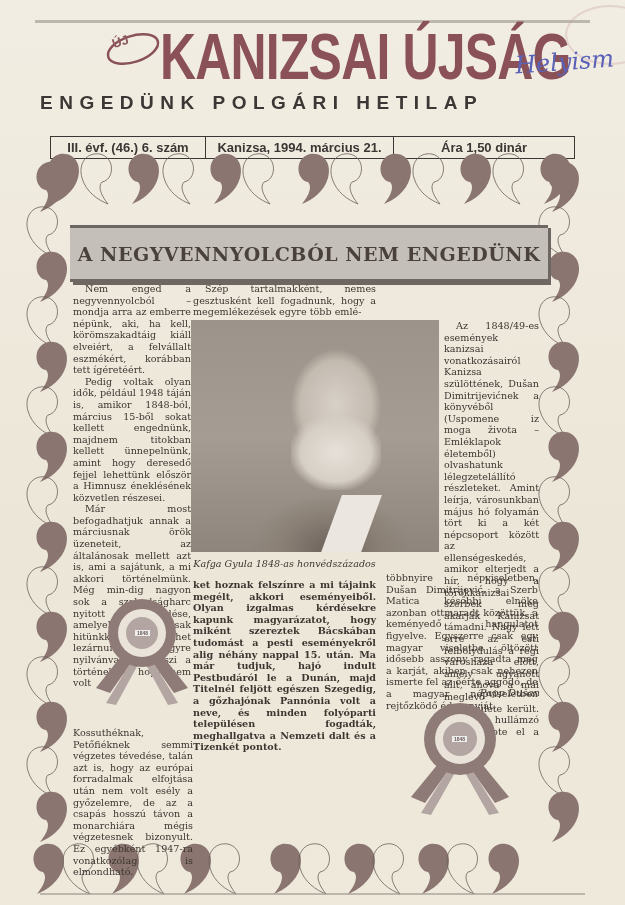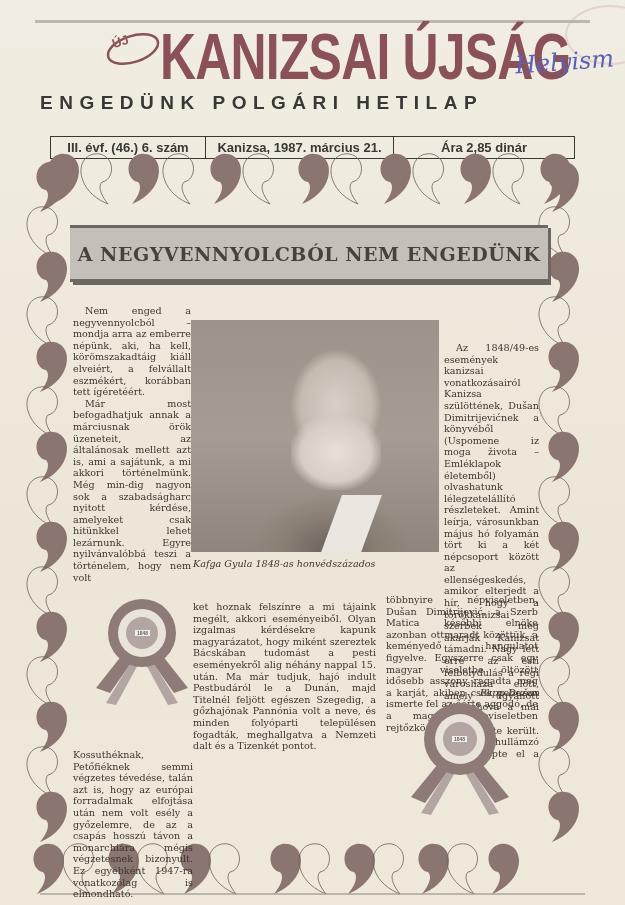--- a/index.html
+++ b/index.html
@@ -42,41 +42,41 @@
     
     .headline-box {
       position:absolute; left:70px; top:225px; width:478px; height:57px;
       background:#c4bfb8; border-top:3px solid #6e6660; border-bottom:3px solid #6e6660;
       box-shadow: 3px 3px 0 #6e6660;
       display:flex; align-items:center; justify-content:center;
     }
     .headline { font:bold 19px "DejaVu Serif",serif; color:#4a403c; letter-spacing:.5px; }
 
     
-    .col { position:absolute; font-size:9.6px; line-height:11.6px; text-align:justify; color:#3d3530;margin-top:22px; }
+    .col { position:absolute; font-size:9.6px; line-height:11.6px; text-align:justify; color:#3d3530; }
     .col p { text-indent:12px; }
     .col1 { left:73px; top:283px; width:118px; }
     .col2-top { left:193px; top:283px; width:183px; }
     .col3-top { left:386px; top:283px; width:152px; }
     .col3-mid { left:444px; top:320px; width:95px; }
     .col3-low { left:386px; top:572px; width:152px; }
-    .col2-bot { left:193px; top:579px; width:183px; }
+    .col2-bot { left:193px; top:579px; width:183px;font-weight:bold; }
     .col1-bot { left:73px; top:727px; width:120px; }
 
     
     .photo {
       position:absolute; left:191px; top:320px; width:248px; height:232px;
       background: radial-gradient(ellipse 65px 80px at 145px 85px, #d8d1c8 0%, #c3bab0 55%, transparent 70%),
                   radial-gradient(ellipse 100px 70px at 140px 230px, #6c625a 0%, #8a8076 50%, transparent 80%),
                   linear-gradient(180deg,#9c938a 0%, #a59d93 50%, #8e857c 100%);
       overflow:hidden;
     }
     .photo .beard { position:absolute; left:100px; top:95px; width:90px; height:75px; background:radial-gradient(ellipse, #e6e0d8 0%, #d6cfc6 55%, transparent 75%); }
     .photo .collar { position:absolute; left:140px; top:175px; width:40px; height:60px; background:#ebe6df; transform:skewX(-20deg); }
-    .caption { position:absolute; left:193px; top:558px; width:183px; text-align:left; font:italic 9.6px "DejaVu Serif",serif; color:#3d3530; }
+    .caption { position:absolute; left:193px; top:558px; width:183px; text-align:center; font:italic 9.6px "DejaVu Serif",serif; color:#3d3530; }
     .signature { position:absolute; left:440px; top:687px; width:100px; text-align:right; font:italic 10px "DejaVu Serif",serif; color:#3d3530; }
 
     
     .cockade { position:absolute; }
     .cockade svg { width:100%; height:100%; }
     .cockade-label { position:absolute; font:bold 5px "Liberation Sans",sans-serif; color:#6b5a58; background:#eee; padding:0 2px; }
   </style>
 </head>
 <body>
 
@@ -89,22 +89,22 @@
         <ellipse cx="30" cy="19" rx="26" ry="13" fill="none" stroke="#8a5158" stroke-width="2.5" transform="rotate(-18 30 19)"></ellipse>
       </svg>
   </div>
   <div class="uj-text">ÚJ</div>
   <div class="title">KANIZSAI ÚJSÁG</div>
   <div class="handwriting">Helyism</div>
   <div class="subtitle">ENGEDÜNK POLGÁRI HETILAP</div>
 
   <div class="infobar">
     <div class="c1">III. évf. (46.) 6. szám</div>
-    <div class="c2">Kanizsa, 1987. március 21.</div>
-    <div class="c3">Ára 2,85 dinár</div>
+    <div class="c2">Kanizsa, 1994. március 21.</div>
+    <div class="c3">Ára 1,50 dinár</div>
   </div>
 
   <svg class="border-svg" viewBox="0 0 625 905">
     <defs>
       <g id="solid">
         <path d="M0,-18 C14,-20 22,-8 18,6 C14,20 2,28 -8,32 C0,22 2,14 -2,10 C-14,8 -16,-14 0,-18 Z" fill="#8a7570"></path>
       </g>
       <g id="outline">
         <path d="M0,-18 C14,-20 22,-8 18,6 C14,20 2,28 -8,32 C0,22 2,14 -2,10 C-14,8 -16,-14 0,-18 Z" fill="none" stroke="#6b5f5a" stroke-width="0.8" transform="scale(-1,1)"></path>
       </g>
@@ -172,40 +172,44 @@
 
     <rect x="40" y="893" width="545" height="2" fill="#9a948c" opacity=".6"></rect>
   </svg>
 
   <div class="headline-box">
     <div class="headline">A NEGYVENNYOLCBÓL NEM ENGEDÜNK</div>
   </div>
 
   <div class="col col1">
     <p>Nem enged a negyvennyolcból – mondja arra az emberre népünk, aki, ha kell, körömszakadtáig kiáll elveiért, a felvállalt eszmékért, korábban tett ígéretéért.</p>
+    <p>Pedig voltak olyan idők, például 1948 táján is, amikor 1848-ból, március 15-ből sokat kellett engednünk, majdnem titokban kellett ünnepelnünk, amint hogy deresedő fejjel lehettünk először a Himnusz éneklésének közvetlen részesei.</p>
     <p>Már most befogadhatjuk annak a márciusnak örök üzeneteit, az általánosak mellett azt is, ami a sajátunk, a mi akkori történelmünk. Még min-dig nagyon sok a szabadságharc nyitott kérdése, amelyeket csak hitünkkel lehet lezárnunk. Egyre nyilvánvalóbbá teszi a történelem, hogy nem volt</p>
   </div>
 
   <div class="cockade" style="left:72px; top:593px; width:140px; height:115px;">
     <svg viewBox="0 0 140 115">
       <polygon points="24,95 58,52 66,60 38,100" fill="#8e7a76"></polygon>
       <polygon points="116,95 82,52 74,60 102,100" fill="#8e7a76"></polygon>
       <polygon points="34,110 62,64 68,68 44,112" fill="#b3a6a2"></polygon>
       <polygon points="106,110 78,64 72,68 96,112" fill="#b3a6a2"></polygon>
       <circle cx="70" cy="40" r="34" fill="#8e7a76"></circle>
       <circle cx="70" cy="40" r="24" fill="#e9e3da"></circle>
       <circle cx="70" cy="40" r="16" fill="#b3a6a2"></circle>
     </svg>
     <span class="cockade-label" style="left:63px; top:37px;">1848</span>
   </div>
 
   <div class="col col1-bot">
     <p style="text-indent:0">Kossuthéknak, Petőfiéknek semmi végzetes tévedése, talán azt is, hogy az európai forradalmak elfojtása után nem volt esély a győzelemre, de az a csapás hosszú távon a monarchiára mégis végzetesnek bizonyult. Ez egyébként 1947-ra vonatkozólag is elmondható.</p>
   </div>
 
+  <div class="col col2-top">
+    <p>Szép tartalmakként, nemes gesztusként kell fogadnunk, hogy a megemlékezések egyre több emlé-</p>
+  </div>
 
   <div class="photo">
     <div class="beard"></div>
     <div class="collar"></div>
   </div>
   <div class="caption">Kafga Gyula 1848-as honvédszázados</div>
 
   <div class="col col2-bot">
     <p style="text-indent:0">ket hoznak felszínre a mi tájaink megélt, akkori eseményeiből. Olyan izgalmas kérdésekre kapunk magyarázatot, hogy miként szereztek Bácskában tudomást a pesti eseményekről alig néhány nappal 15. után. Ma már tudjuk, hajó indult Pestbudáról le a Dunán, majd Titelnél feljött egészen Szegedig, a gőzhajónak Pannónia volt a neve, és minden folyóparti településen fogadták, meghallgatva a Nemzeti dalt és a Tizenkét pontot.</p>
   </div>

